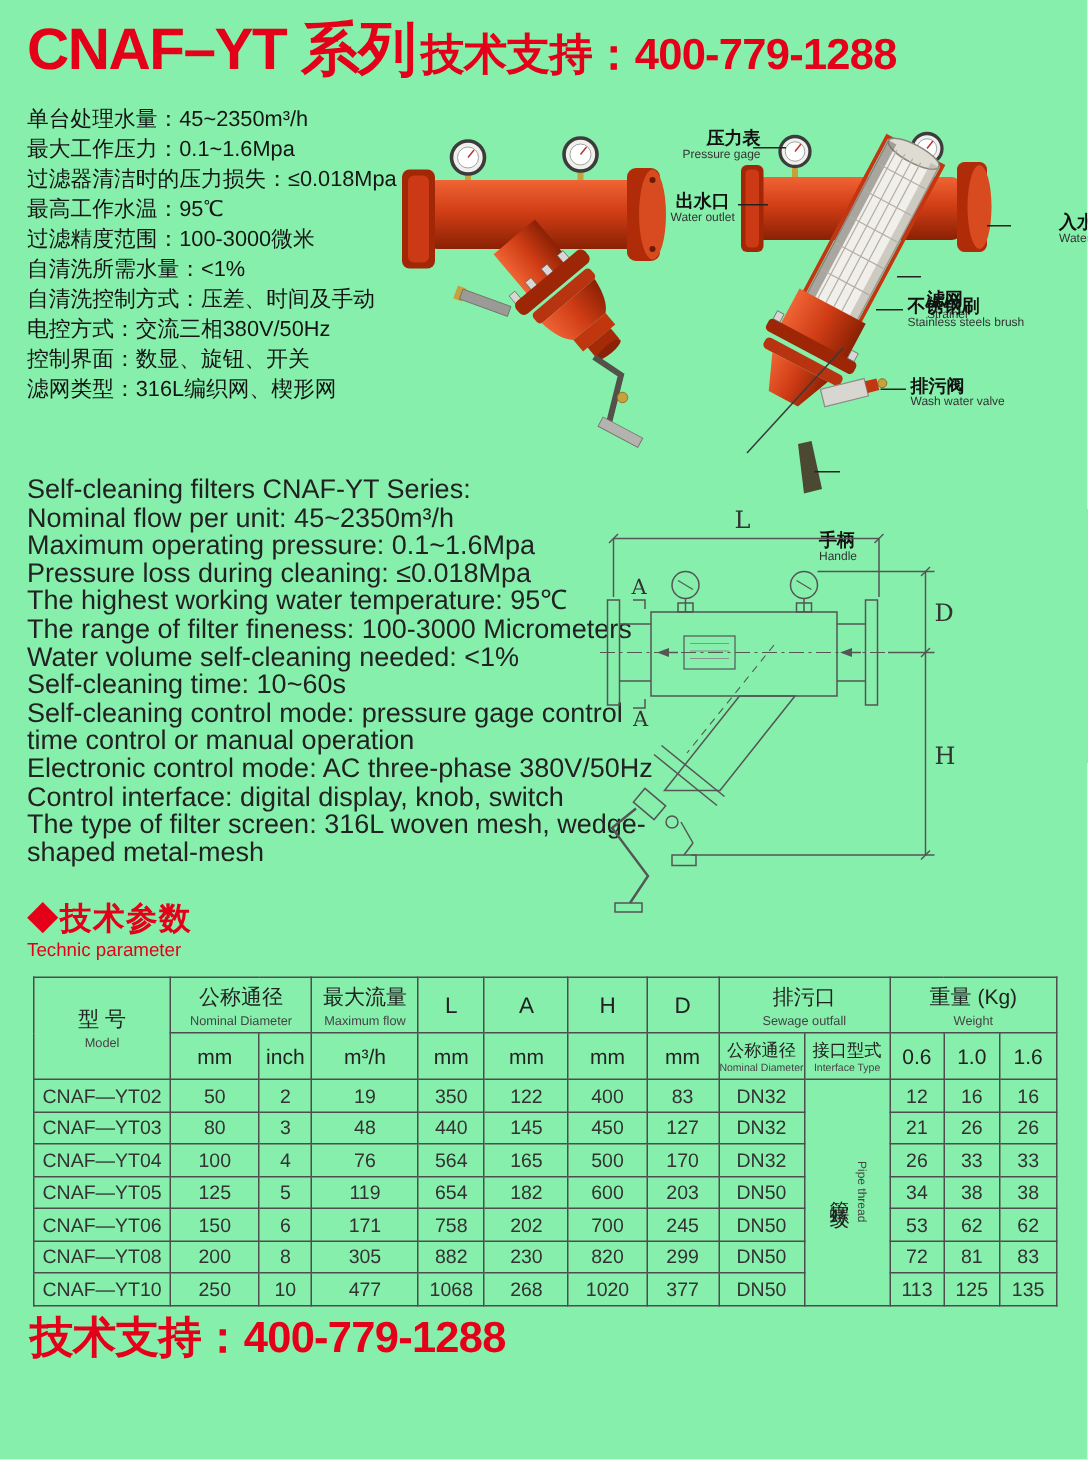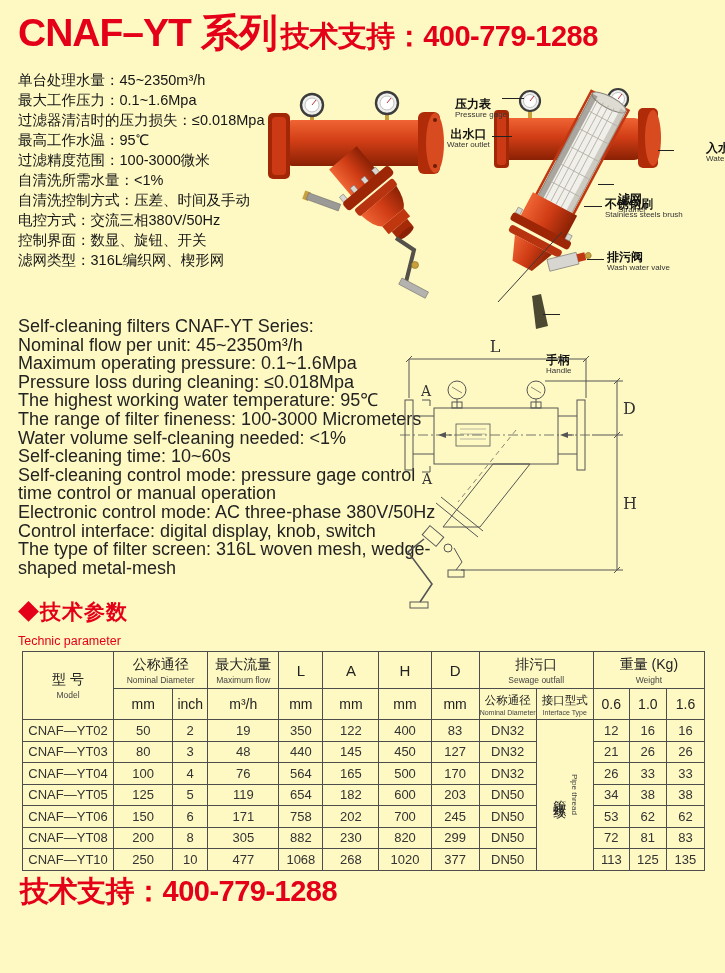--- a/index.html
+++ b/index.html
@@ -1,16 +1,16 @@
 <!DOCTYPE html>
 <html><head>
 <meta charset="utf-8">
 <style>
   html,body{margin:0;padding:0;background:#fff;}
-  .page{position:relative;width:725px;height:973px;background:#fef9c3;overflow:hidden;
+  .page{position:relative;width:725px;height:973px;background:#86efac;overflow:hidden;
         font-family:"Liberation Sans",sans-serif;color:#1a1a1a;}
   
   .hdr{position:absolute;left:18px;top:6px;display:flex;align-items:baseline;white-space:nowrap;}
   .hdr .title{font-size:39px;font-weight:bold;color:#e50019;letter-spacing:-1px;}
   .hdr .support{font-size:29px;font-weight:bold;color:#e50019;margin-left:4px;letter-spacing:-0.5px;}
   
   .specs-cn{position:absolute;left:18px;top:70px;font-size:14.5px;line-height:20px;color:#151515;}
   .specs-en{position:absolute;left:18px;top:317px;font-size:18px;line-height:18.6px;color:#222;}
   .specs-cn div,.specs-en div{white-space:nowrap;}
   
@@ -19,21 +19,21 @@
   .cutaway-svg{position:absolute;left:38px;top:2px;}
   .callout{position:absolute;line-height:1.05;}
   .callout .cn{font-size:12px;font-weight:bold;color:#111;white-space:nowrap;}
   .callout .en{font-size:8px;color:#333;white-space:nowrap;}
   .lead{position:absolute;height:1px;background:#222;}
   
   .diagram{position:absolute;left:396px;top:334px;}
   
   .sect{position:absolute;left:18px;top:598px;color:#e50019;}
   .sect .t{font-size:21px;font-weight:bold;letter-spacing:1px;}
-  .sect .s{font-size:12.5px;margin-top:8px;}
+  .sect .s{font-size:12.5px;margin-top:0;}
   
   table.spec{position:absolute;left:22px;top:651px;border-collapse:collapse;table-layout:fixed;
              width:683px;font-size:13px;color:#333;}
   table.spec th,table.spec td{border:1px solid #4d4d4d;text-align:center;vertical-align:middle;
              padding:0;font-weight:normal;overflow:hidden;}
   table.spec thead tr:first-child th{height:36px;}
   table.spec thead tr:last-child th{height:30px;}
   table.spec tbody td{height:20.5px;}
   .hc{font-size:14px;color:#222;}
   .hc2{font-size:15px;color:#222;}
@@ -212,21 +212,21 @@
 
       <g transform="rotate(-14 84 182)">
         <rect x="70" y="176" width="30" height="12" fill="#d8d6d0" stroke="#8c8a84" stroke-width="0.8"></rect>
         <rect x="100" y="178" width="8" height="8" fill="#c23712"></rect>
         <circle cx="111" cy="182" r="3" fill="#c8a03c" stroke="#8a6d20" stroke-width="0.6"></circle>
       </g>
 
       <polygon points="54,216 63,214 70,246 58,249" fill="#4b4931"></polygon>
     </svg>
 
-    <div class="callout" style="left:15px;top:20px;text-align:left;">
+    <div class="callout" style="left:15px;top:8px;text-align:right;">
       <div class="cn">压力表</div>
       <div class="en">Pressure gage</div>
     </div>
     <div class="lead" style="left:62px;top:20px;width:22px;"></div>
 
     <div class="callout" style="left:7px;top:50px;text-align:center;">
       <div class="cn">出水口</div>
       <div class="en">Water outlet</div>
     </div>
     <div class="lead" style="left:52px;top:58px;width:20px;"></div>

